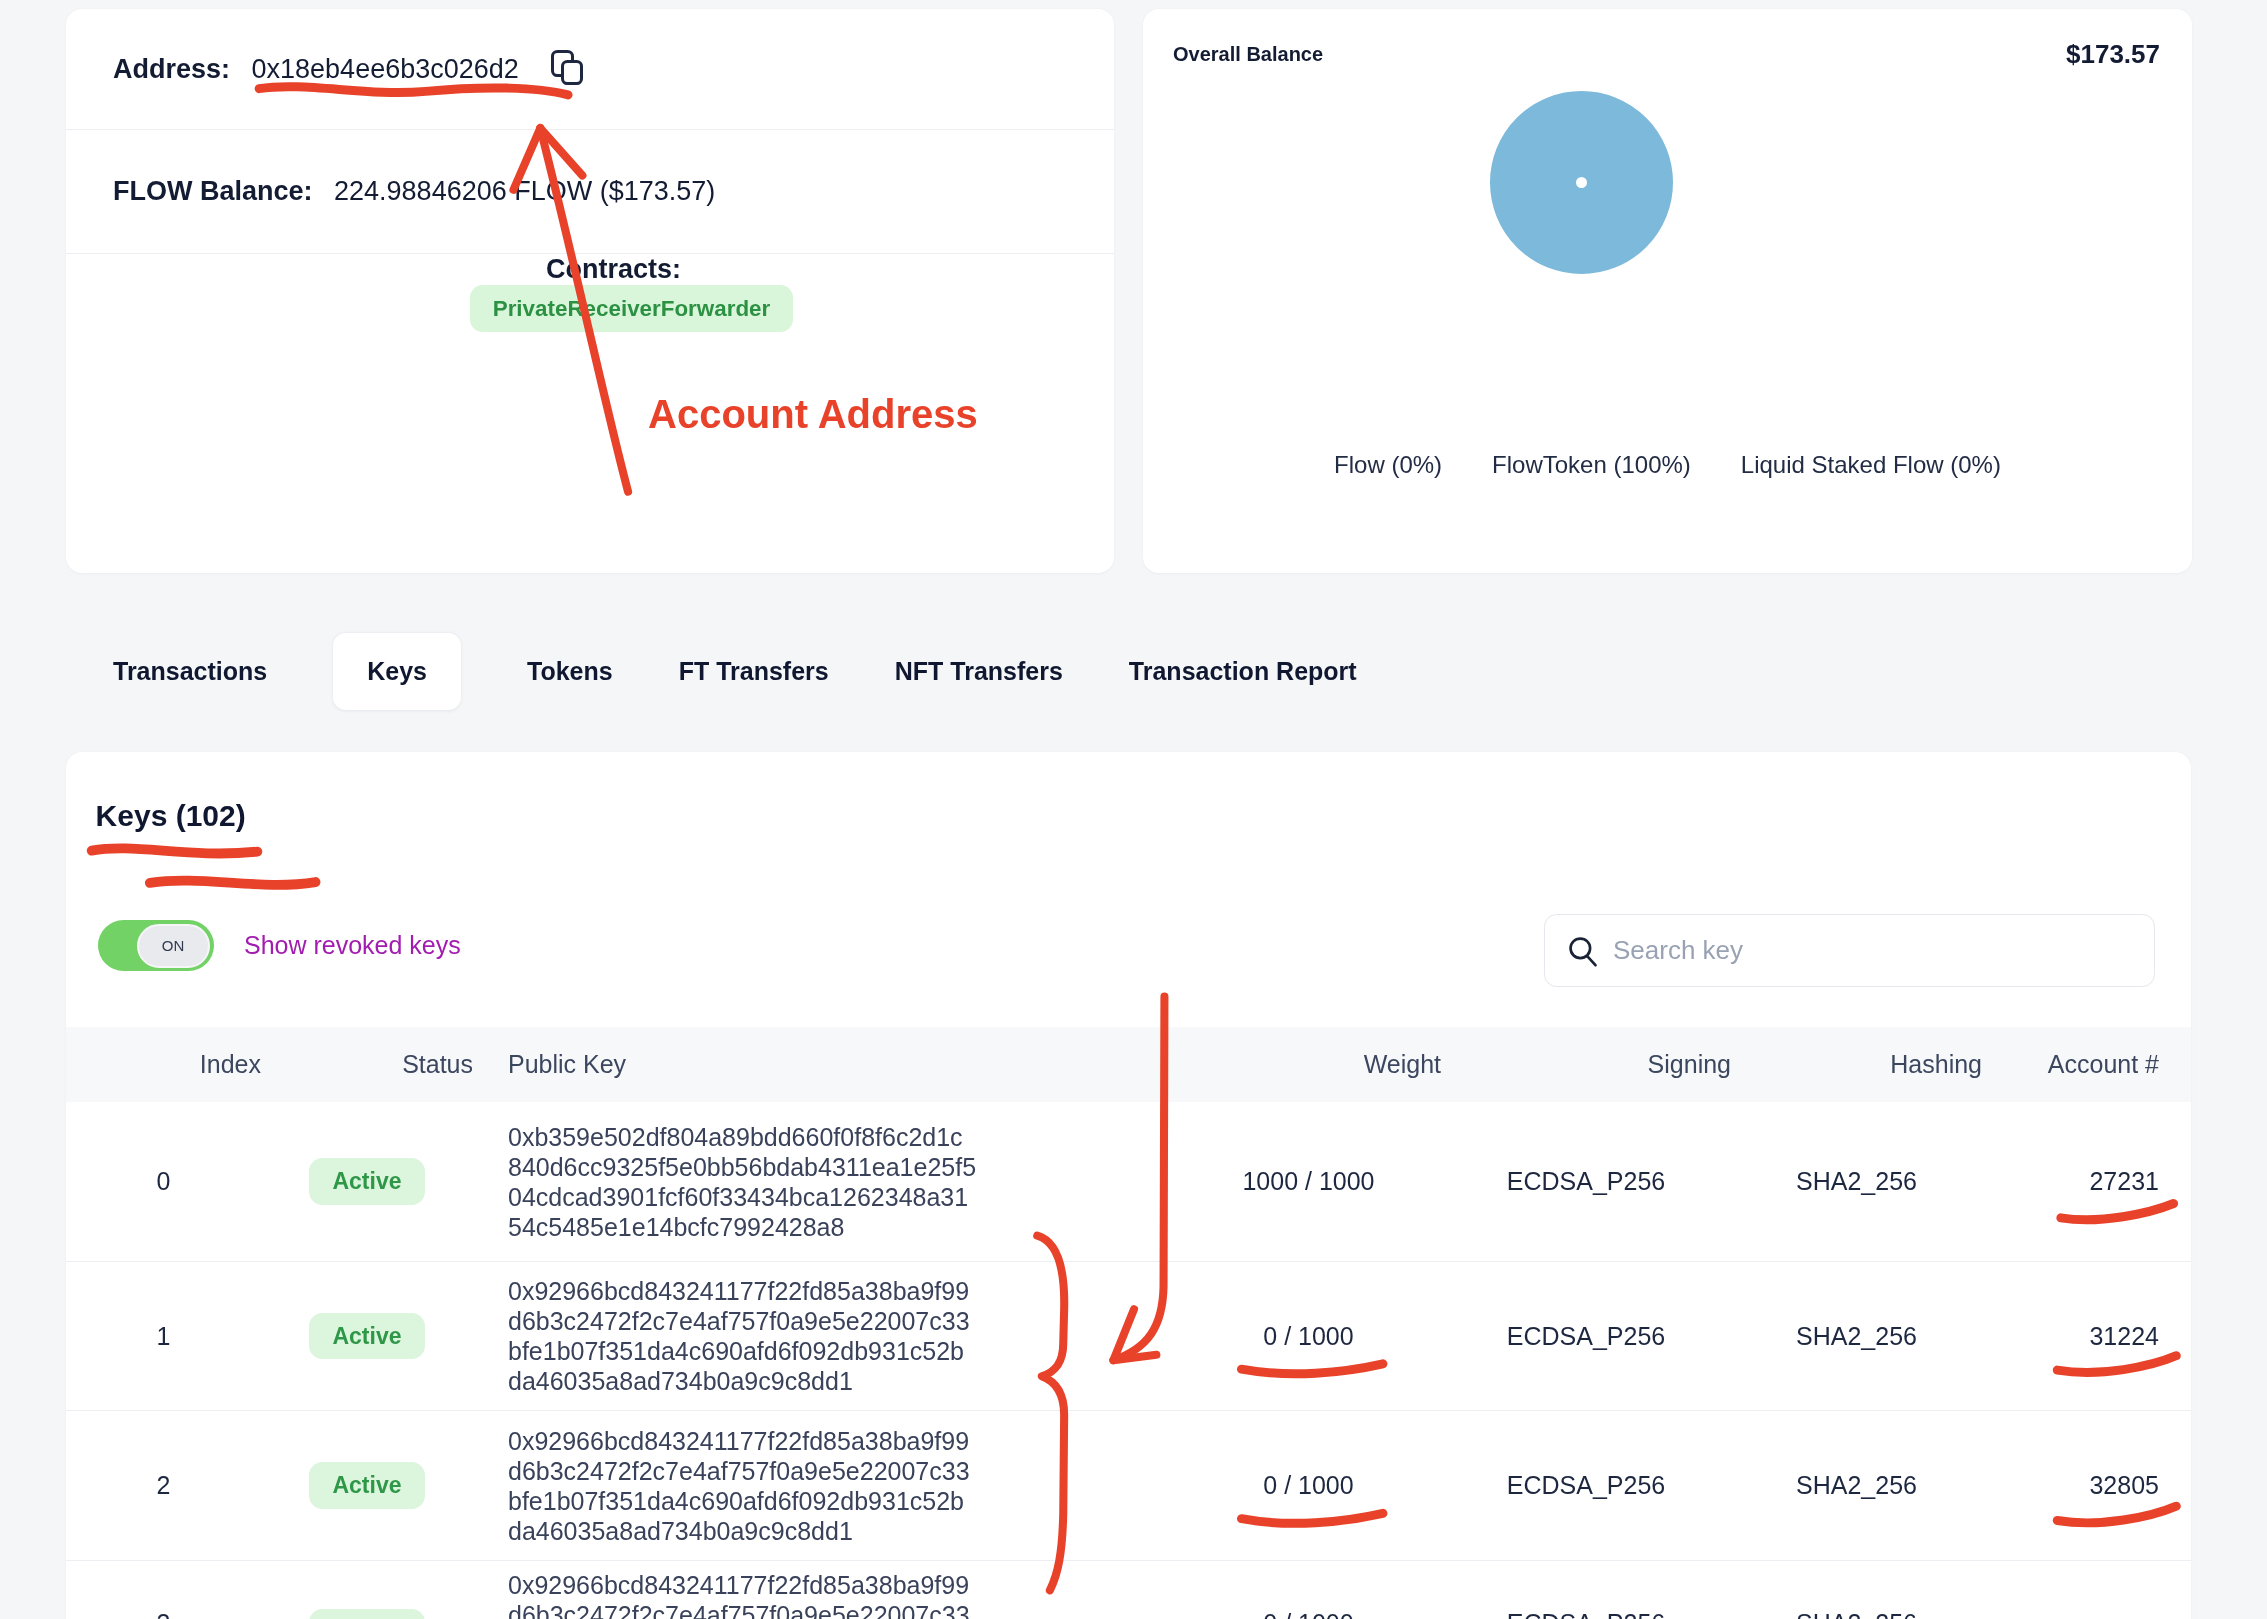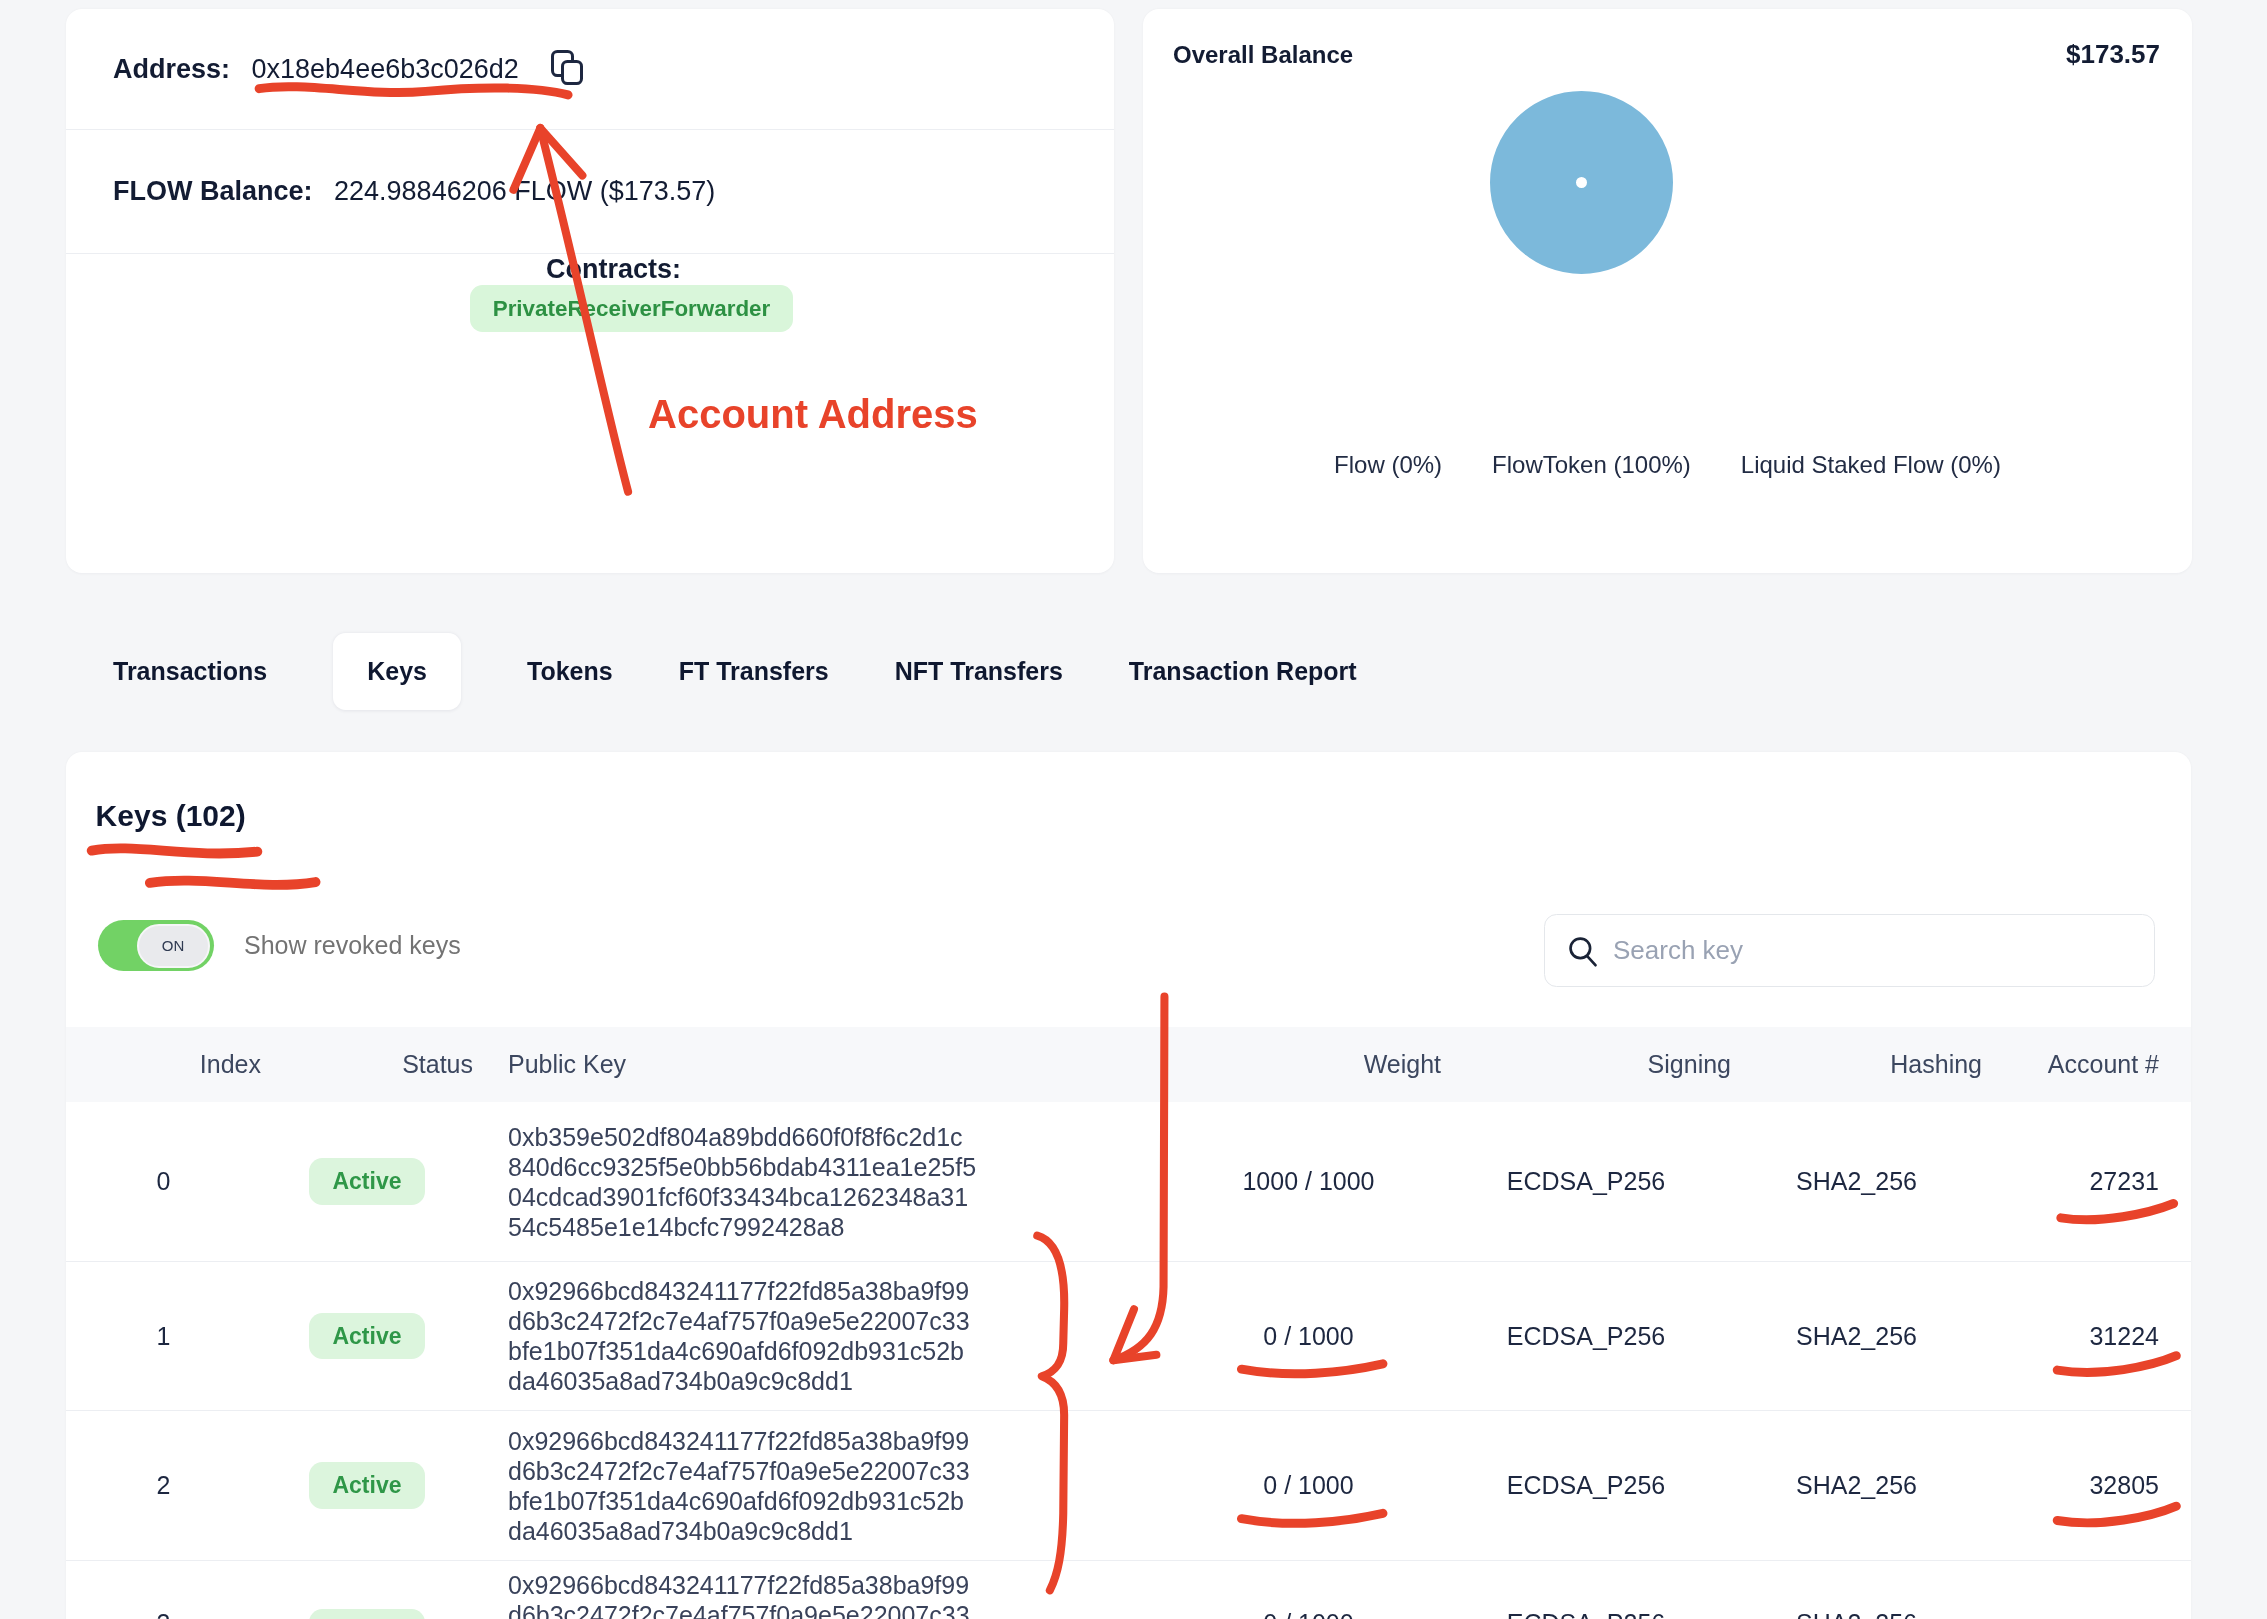--- a/index.html
+++ b/index.html
@@ -31,36 +31,36 @@
   .acct-row.r3{height:99px;align-items:center;flex-direction:column;}
   .acct-label{font-size:27px;font-weight:700;color:var(--ink);}
   .acct-value{font-size:27px;color:var(--ink);margin-left:21.5px;}
   .copy-btn{position:relative;width:41px;height:41px;margin-left:30px;cursor:pointer;}
   .copy-btn .back{position:absolute;left:1.8px;top:1.8px;width:23px;height:27px;border:3.1px solid #1d2740;border-radius:6.3px;background:#fff;}
   .copy-btn .front{position:absolute;left:12.5px;top:11.6px;width:21.5px;height:25px;border:3.1px solid #1d2740;border-radius:6.3px;background:#fff;}
   .contract-badge{display:inline-block;margin-left:36px;background:#d9f6da;color:#2d9143;font-weight:700;font-size:22.4px;padding:10.7px 23px;border-radius:12.5px;}
   
   .card-balance{left:1143px;top:9px;width:1049px;height:564px;}
   .bal-head{display:flex;justify-content:space-between;align-items:center;padding:30px 32px 0 30px;}
-  .bal-title{font-size:24px;font-weight:700;}
+  .bal-title{font-size:20px;font-weight:700;}
   .bal-amount{font-size:26px;font-weight:700;}
   .donut{position:absolute;left:347px;top:82px;width:183px;height:183px;border:86px solid var(--blue);border-radius:50%;}
   .legend{position:absolute;left:0;top:442px;width:100%;display:flex;justify-content:center;gap:50px;}
   .legend-item{font-size:24px;color:#222c44;}
   
   .tabs{position:absolute;left:113px;top:630px;display:flex;align-items:center;gap:66px;height:82px;}
   .tab{font-size:25px;font-weight:700;color:#0f1830;cursor:pointer;white-space:nowrap;}
   .tab.active{background:#ffffff;border-radius:12.5px;padding:24px 34px;box-shadow:0 0.9px 3.6px rgba(20,30,60,0.08);}
   
   .card-keys{left:66px;top:752px;width:2125px;height:976px;border-radius:16px 16px 0 0;}
   .keys-title{position:absolute;left:29.6px;top:47px;font-size:30px;font-weight:700;color:#0f1830;}
   .toggle-row{position:absolute;left:32px;top:168px;display:flex;align-items:center;gap:30px;}
   .toggle{position:relative;width:116px;height:51px;background:#72d265;border-radius:26px;cursor:pointer;}
   .toggle-knob{position:absolute;right:4.5px;top:3.6px;width:73px;height:44px;background:#e9eaed;border:2.7px solid #f6f6f8;border-radius:22.4px;display:flex;align-items:center;justify-content:center;font-size:15px;color:#303b52;}
-  .toggle-label{font-size:25px;color:#737373;}
+  .toggle-label{font-size:25px;color:#a21caf;}
   .search-box{position:absolute;right:36px;top:162px;width:611px;height:73px;}
   .search-box input{width:100%;height:100%;border:1.8px solid #e4e7eb;border-radius:12.5px;font-size:26px;color:#1a2336;padding:0 18px 0 68px;outline:none;background:#fff;font-family:inherit;}
   .search-box input::placeholder{color:#99a2b3;}
   .search-icon{position:absolute;left:23px;top:20.6px;width:32px;height:32px;}
   
   .ktable{position:absolute;left:0;top:275px;width:2125px;}
   .trow{display:grid;grid-template-columns:195px 212px 703px 265px 290px 251px 1fr;align-items:center;}
   .thead{height:75px;background:#f7f8fa;}
   .thead .cell{font-size:25px;color:var(--ink-soft);text-align:right;}
   .cell{font-size:25px;color:#1d2740;text-align:center;}

